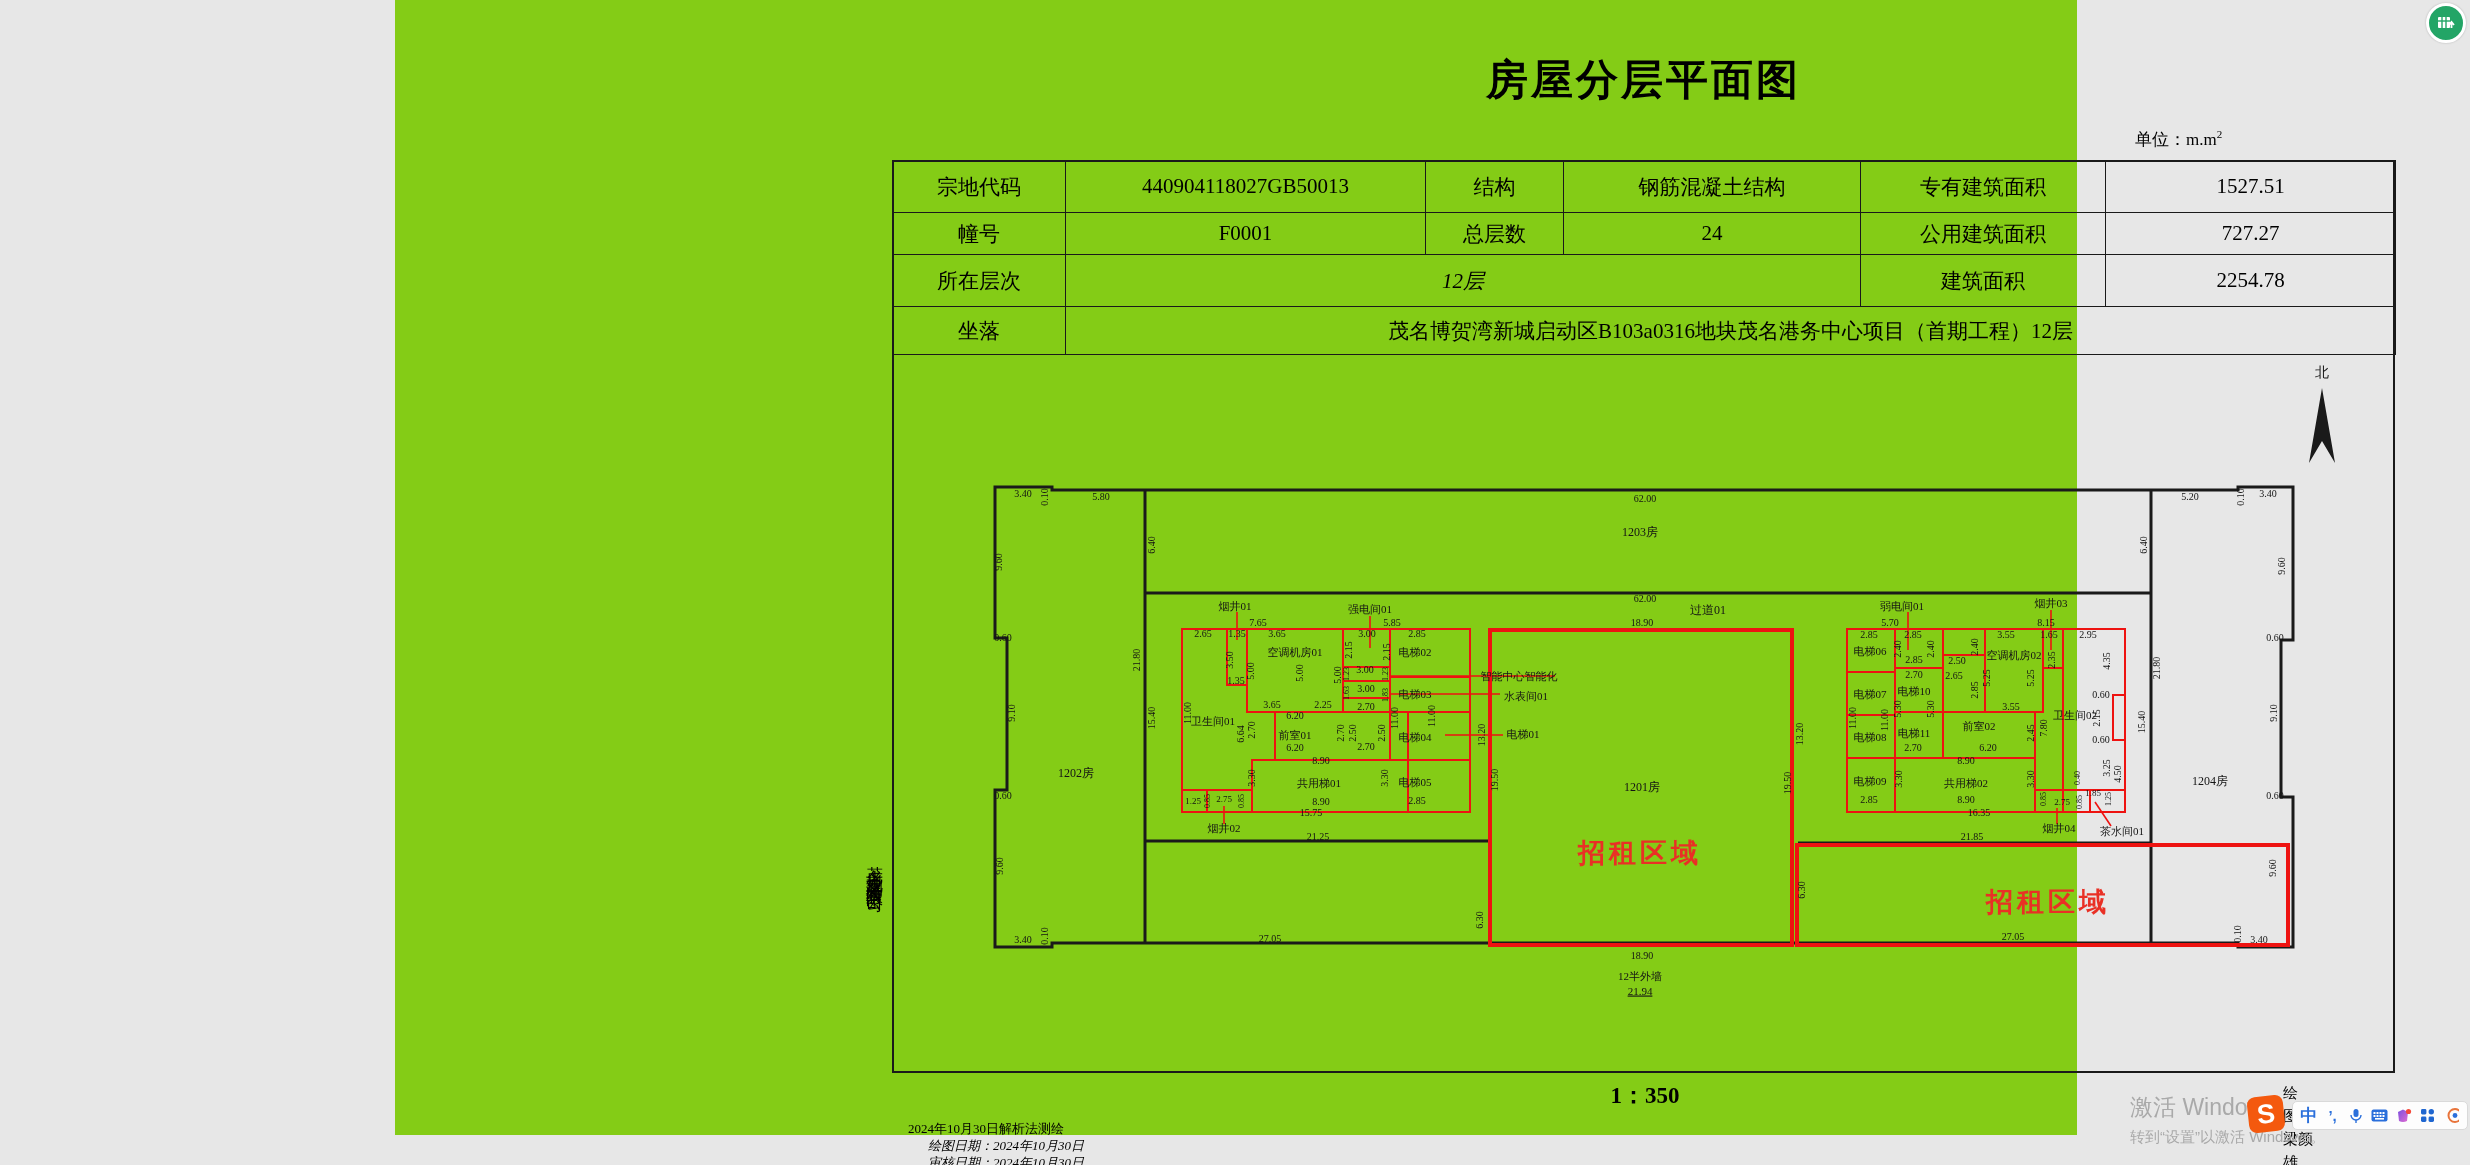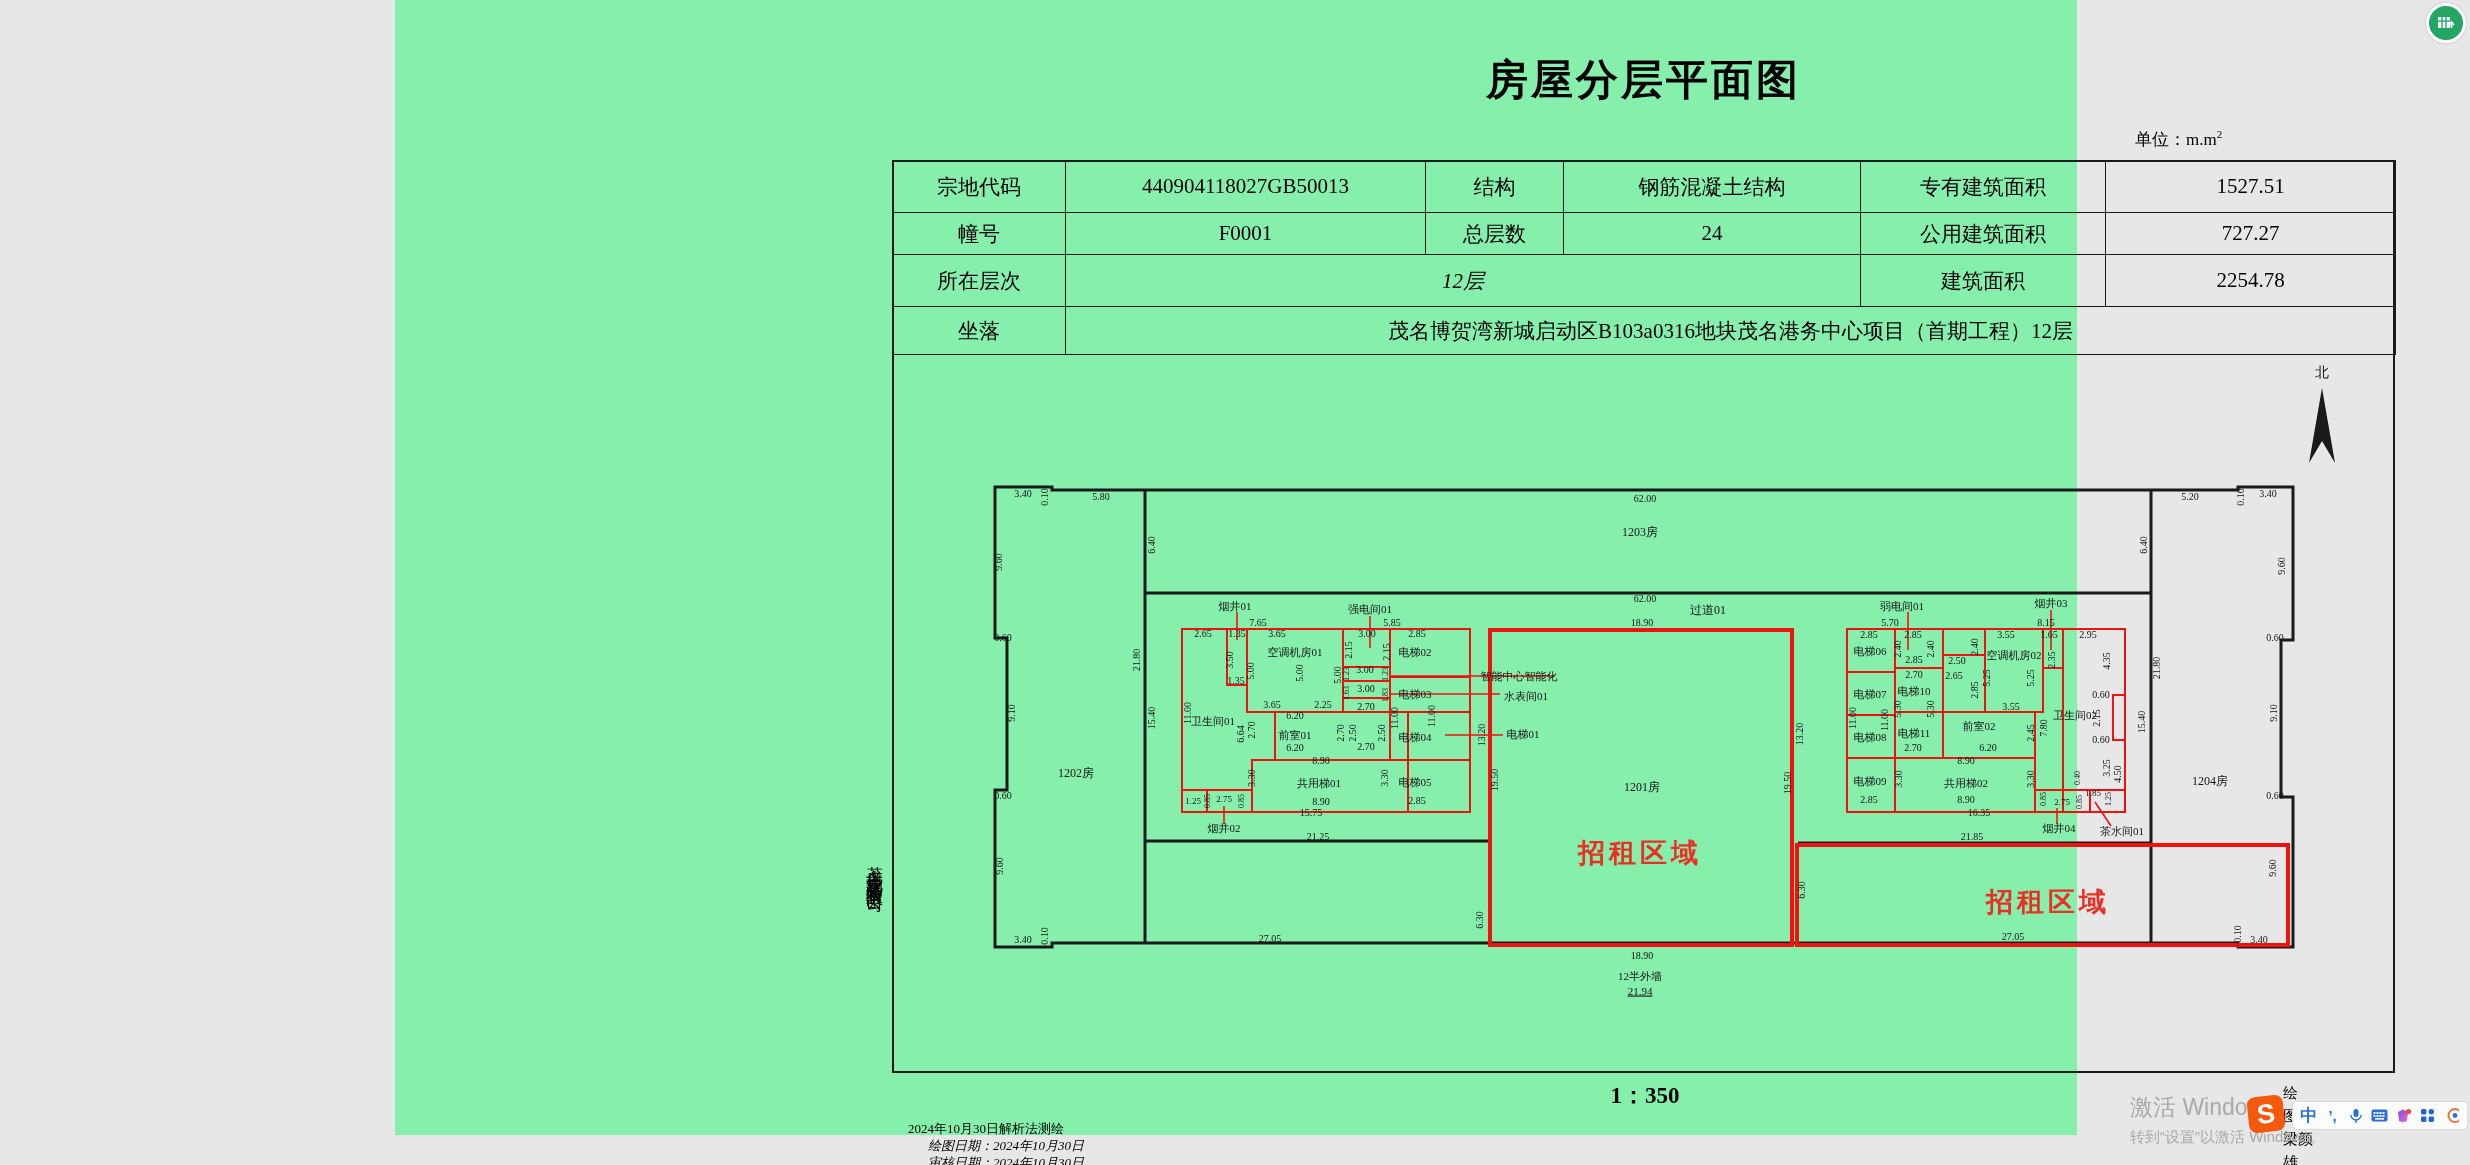--- a/index.html
+++ b/index.html
@@ -2,21 +2,21 @@
 <html><head>
 <meta charset="utf-8">
 <style>
   html,body{margin:0;padding:0;}
   body{
     width:2470px;height:1165px;position:relative;overflow:hidden;
     background:#e7e7e7;
     font-family:"Liberation Serif","DejaVu Serif",serif;
     color:#111;
   }
-  .sheet{position:absolute;left:395px;top:0;width:1682px;height:1135px;background:#86efac;}
+  .sheet{position:absolute;left:395px;top:0;width:1682px;height:1135px;background:#84cc16;}
   .doc-title{position:absolute;left:497px;top:52px;width:1503px;text-align:center;
     font-size:42px;font-weight:bold;letter-spacing:3px;color:#000;}
   .unit-label{position:absolute;left:1740px;top:128px;width:260px;text-align:left;font-size:17px;color:#000;}
   .unit-label sup{font-size:11px;}
   .frame{position:absolute;left:497px;top:160px;width:1503px;height:913px;border:2px solid #1a1a1a;box-sizing:border-box;}
   table.info{position:absolute;left:497px;top:160px;width:1503px;border-collapse:collapse;table-layout:fixed;}
   table.info td{border:1.6px solid #1a1a1a;text-align:center;font-size:21px;color:#000;
     padding:0;overflow:hidden;white-space:nowrap;}
   td.left-pad{text-align:left;padding-left:14px;}
   td.floor-cell{text-align:left;padding-left:72px;font-style:italic;}

